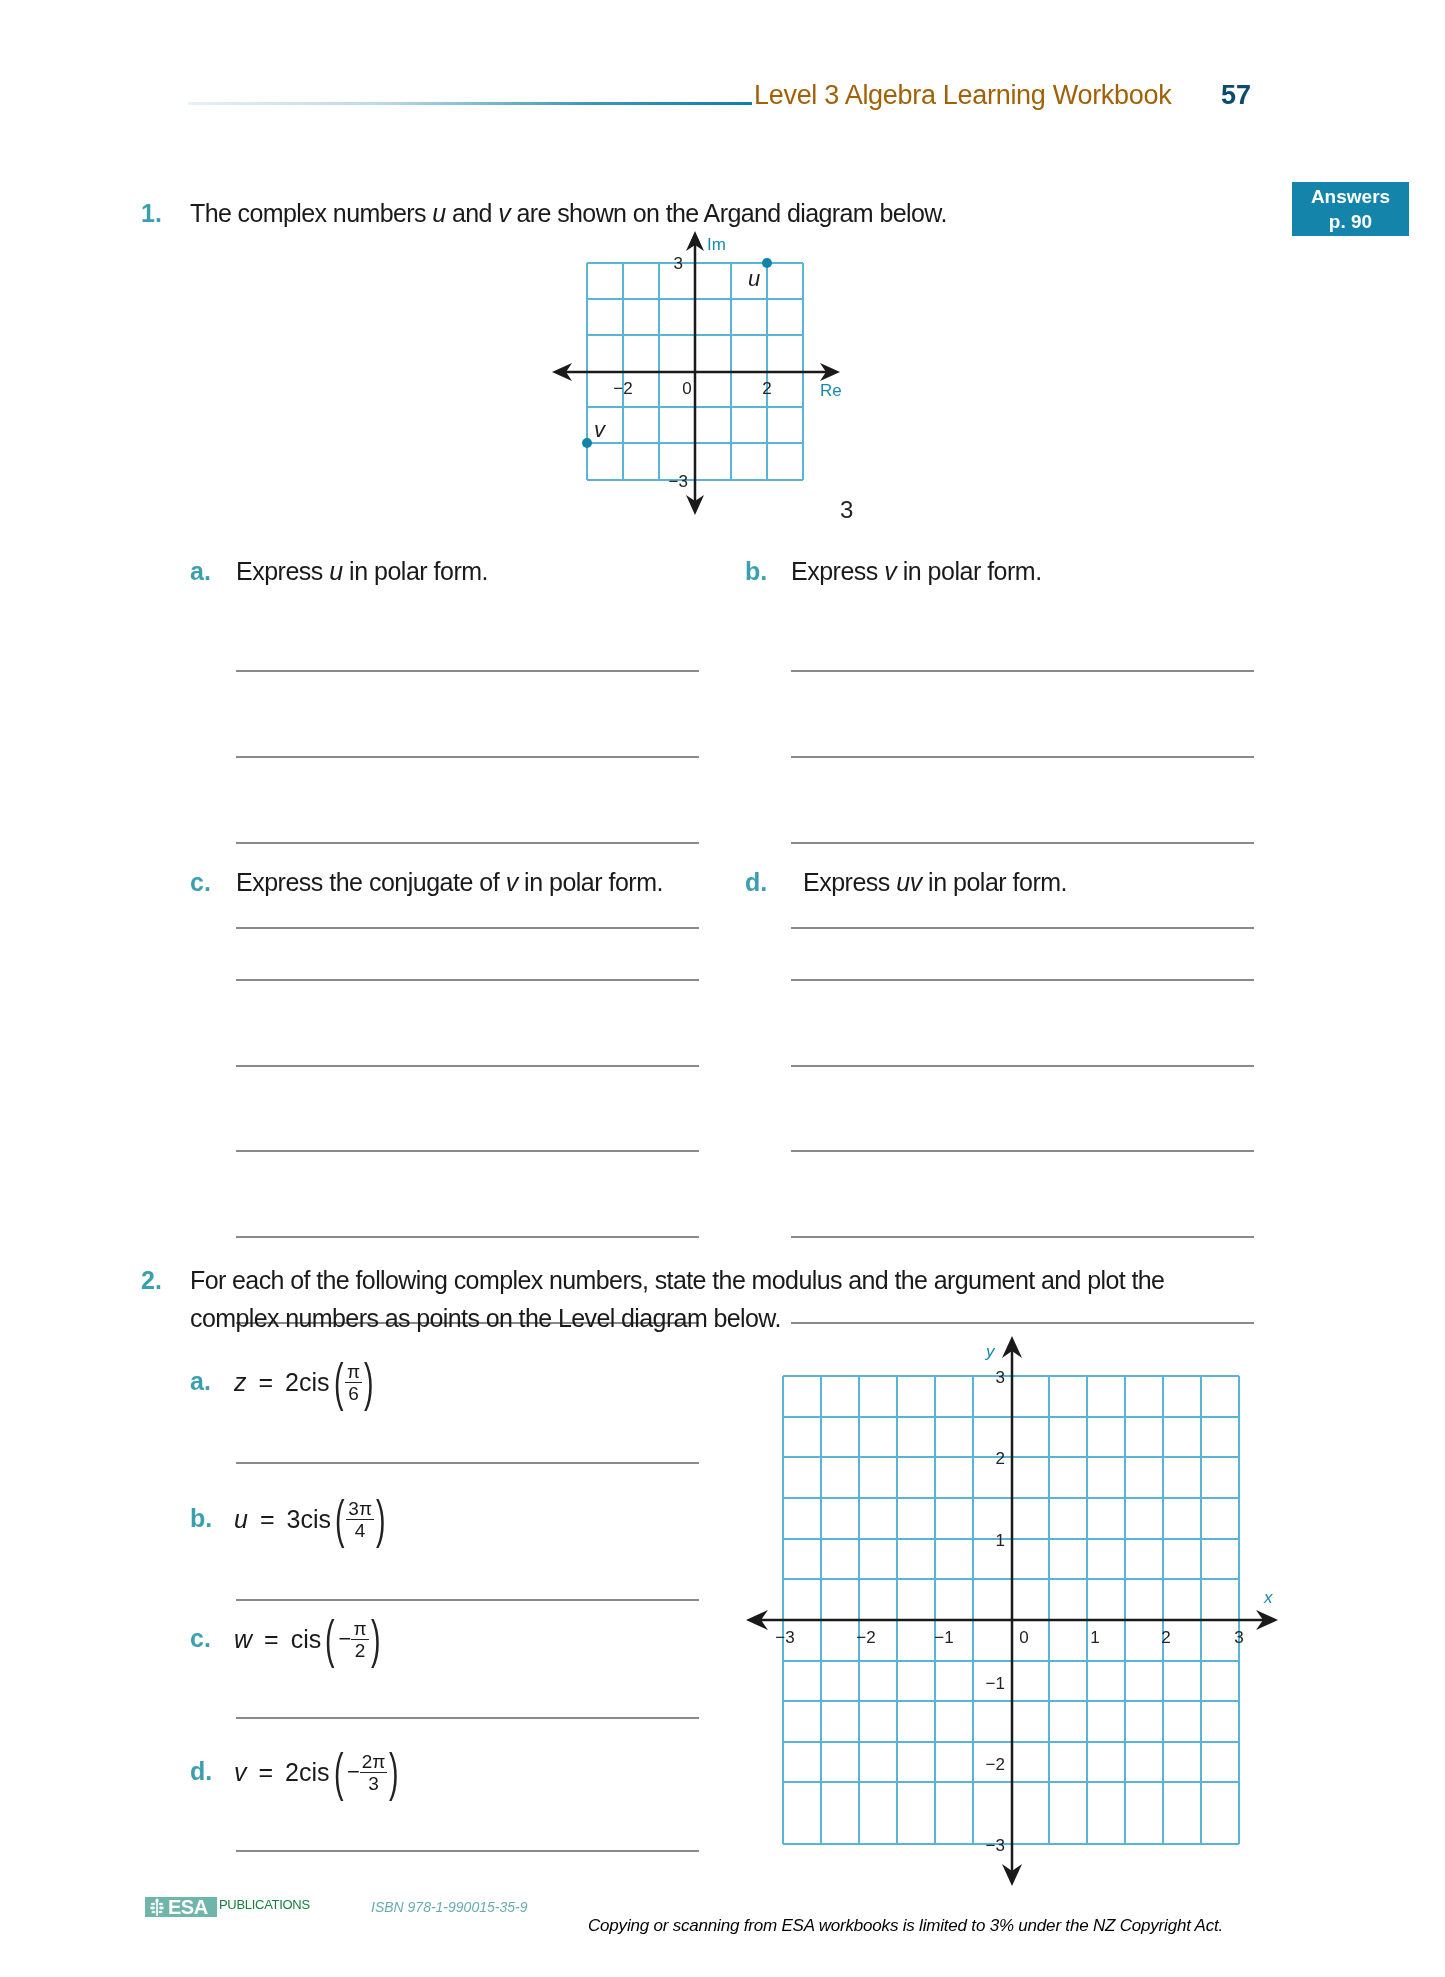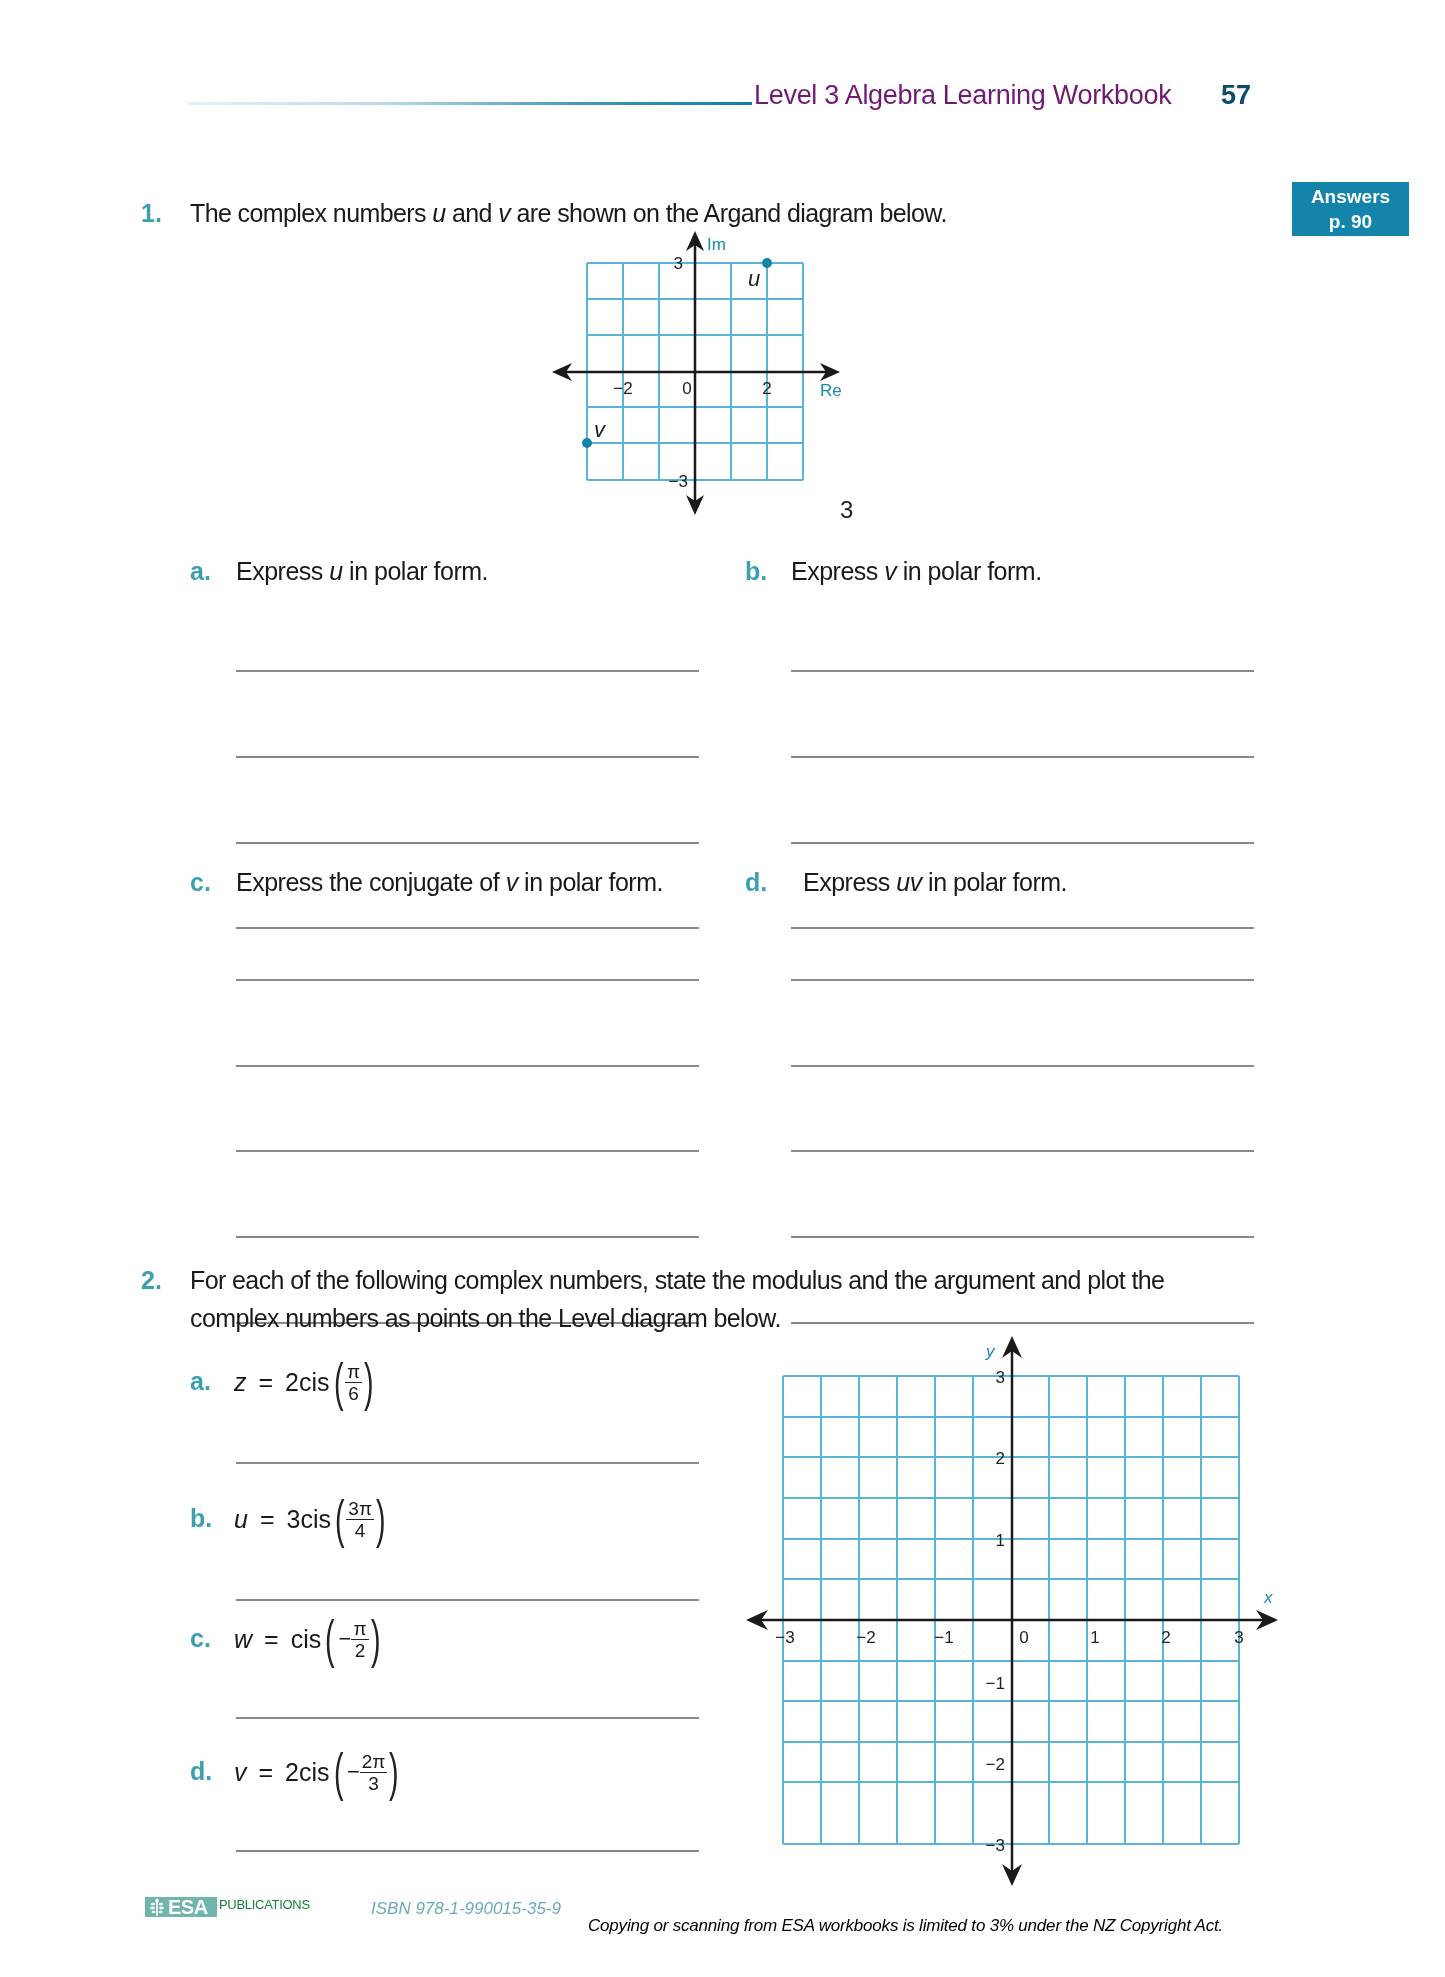--- a/index.html
+++ b/index.html
@@ -1,21 +1,21 @@
 <!DOCTYPE html>
 <html><head>
   <meta charset="utf-8">
   <style>
     html, body { margin: 0; padding: 0; background: #ffffff; }
     body { width: 1445px; height: 1977px; position: relative; overflow: hidden;
            font-family: "Liberation Sans", "DejaVu Sans", sans-serif; color: #1a1a1a; }
     .abs { position: absolute; }
     .header-rule { position: absolute; left: 188px; top: 102px; width: 564px; height: 3px;
       background: linear-gradient(to right, #e6f1f6 0%, #b9d9e6 35%, #3d98bc 70%, #0f7fa8 100%); }
-    .header-title { position: absolute; left: 754px; top: 80px; font-size: 27px; color: #701a75; white-space: nowrap; letter-spacing: -0.3px; }
+    .header-title { position: absolute; left: 754px; top: 80px; font-size: 27px; color: #a16207; white-space: nowrap; letter-spacing: -0.3px; }
     .header-page { position: absolute; left: 1221px; top: 80px; font-size: 27px; color: #0c4a6e; font-weight: bold; }
     .answers-box { position: absolute; left: 1292px; top: 182px; width: 117px; height: 54px; background: #1584ab;
       color: #fff; font-weight: bold; font-size: 19px; text-align: center; line-height: 25px; padding-top: 2px; box-sizing: border-box; }
     .qnum { position: absolute; font-size: 25px; color: #3a9fae; font-weight: bold; }
     .qtext { position: absolute; font-size: 25px; white-space: nowrap; letter-spacing: -0.6px; }
     .sub-label { position: absolute; font-size: 25px; color: #3a9fae; font-weight: bold; }
     .sub-text { position: absolute; font-size: 25px; white-space: nowrap; letter-spacing: -0.5px; }
     .ans-line { position: absolute; height: 0; border-top: 2px solid #8a8a8a; }
     .math { position: absolute; font-size: 25px; white-space: nowrap; display: flex; align-items: center; }
     .math .var { font-style: italic; }
@@ -23,21 +23,21 @@
     .paren { font-size: 52px; font-weight: 200; line-height: 1; transform: scaleX(0.55); display: inline-block; color: #222; }
     .frac { display: inline-flex; flex-direction: column; align-items: center; font-size: 19px; line-height: 21px; margin: 0 -2px; }
     .frac .num { border-bottom: 1.5px solid #222; padding: 0 2px; }
     .neg { font-size: 22px; margin-right: 2px; }
     svg text { font-family: "Liberation Sans", sans-serif; }
     .footer-logo { position: absolute; left: 145px; top: 1897px; width: 72px; height: 20px; background: #6fb5a9;
       display: flex; align-items: center; }
     .footer-logo .leaf { width: 18px; height: 18px; margin-left: 3px; }
     .footer-logo .esa { color: #fff; font-weight: bold; font-size: 20px; margin-left: 2px; letter-spacing: -0.5px; }
     .footer-pub { position: absolute; left: 219px; top: 1897px; font-size: 13px; color: #15803d; letter-spacing: -0.3px; }
-    .footer-isbn { position: absolute; left: 371px; top: 1899px; font-size: 17px; color: #6aaab5; font-style: italic; white-space: nowrap; }
+    .footer-isbn { position: absolute; left: 371px; top: 1899px; font-size: 14px; color: #6aaab5; font-style: italic; white-space: nowrap; }
     .footer-copy { position: absolute; left: 588px; top: 1916px; font-size: 17px; color: #000000; font-style: italic; white-space: nowrap; letter-spacing: -0.2px; }
   </style>
 </head>
 <body>
 
 <div class="header-rule"></div>
 <div class="header-title">Level 3 Algebra Learning Workbook</div>
 <div class="header-page">57</div>
 
 <div class="answers-box">

